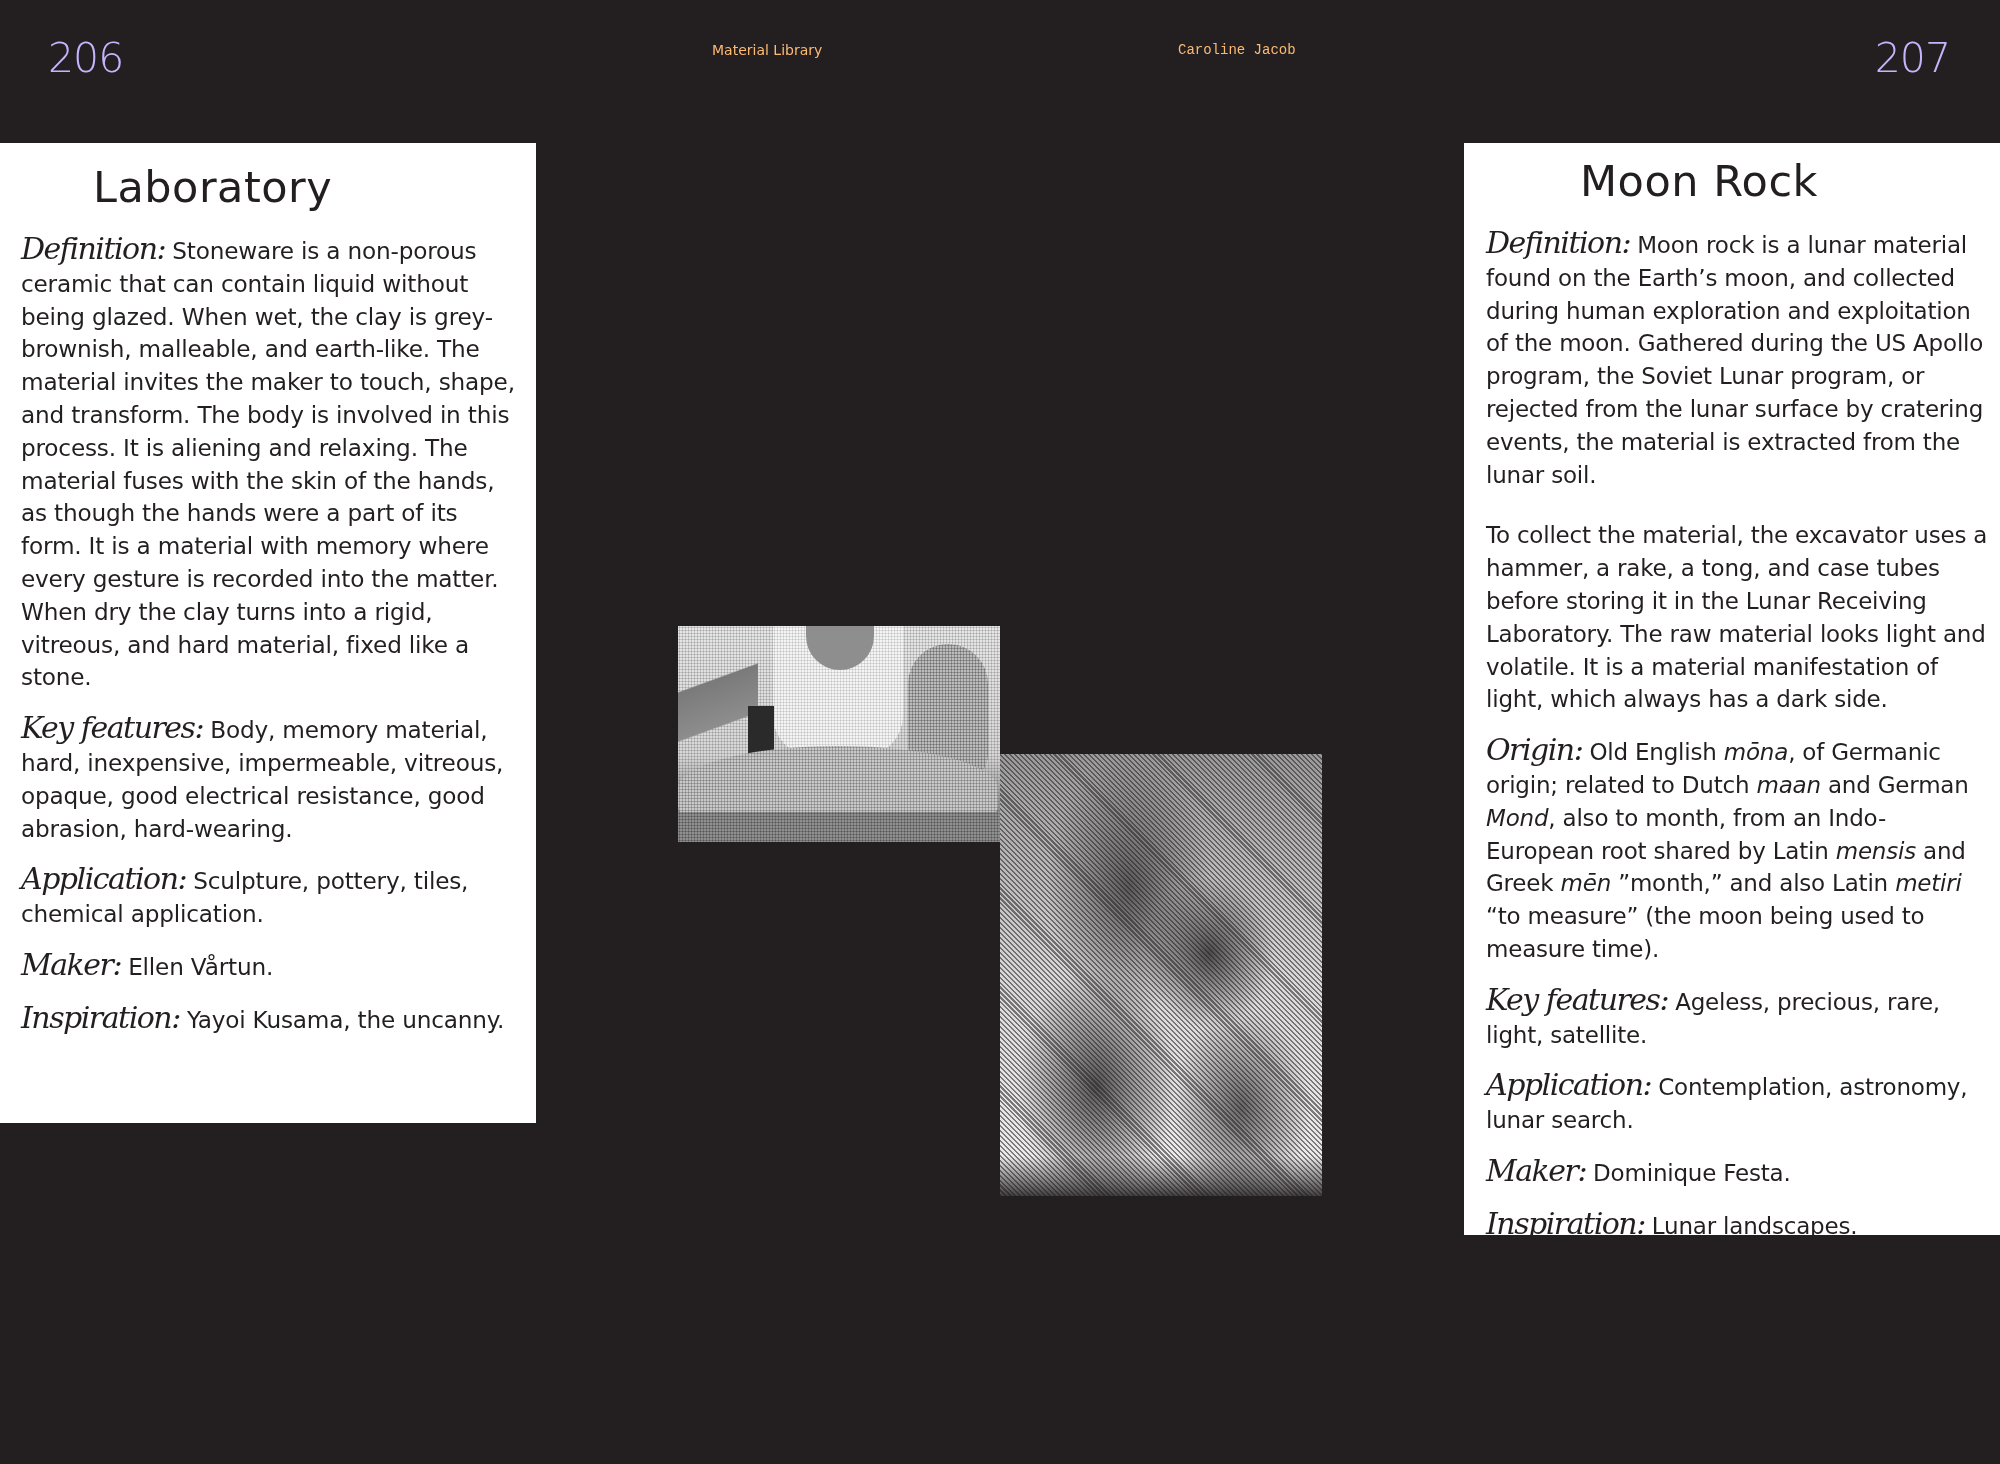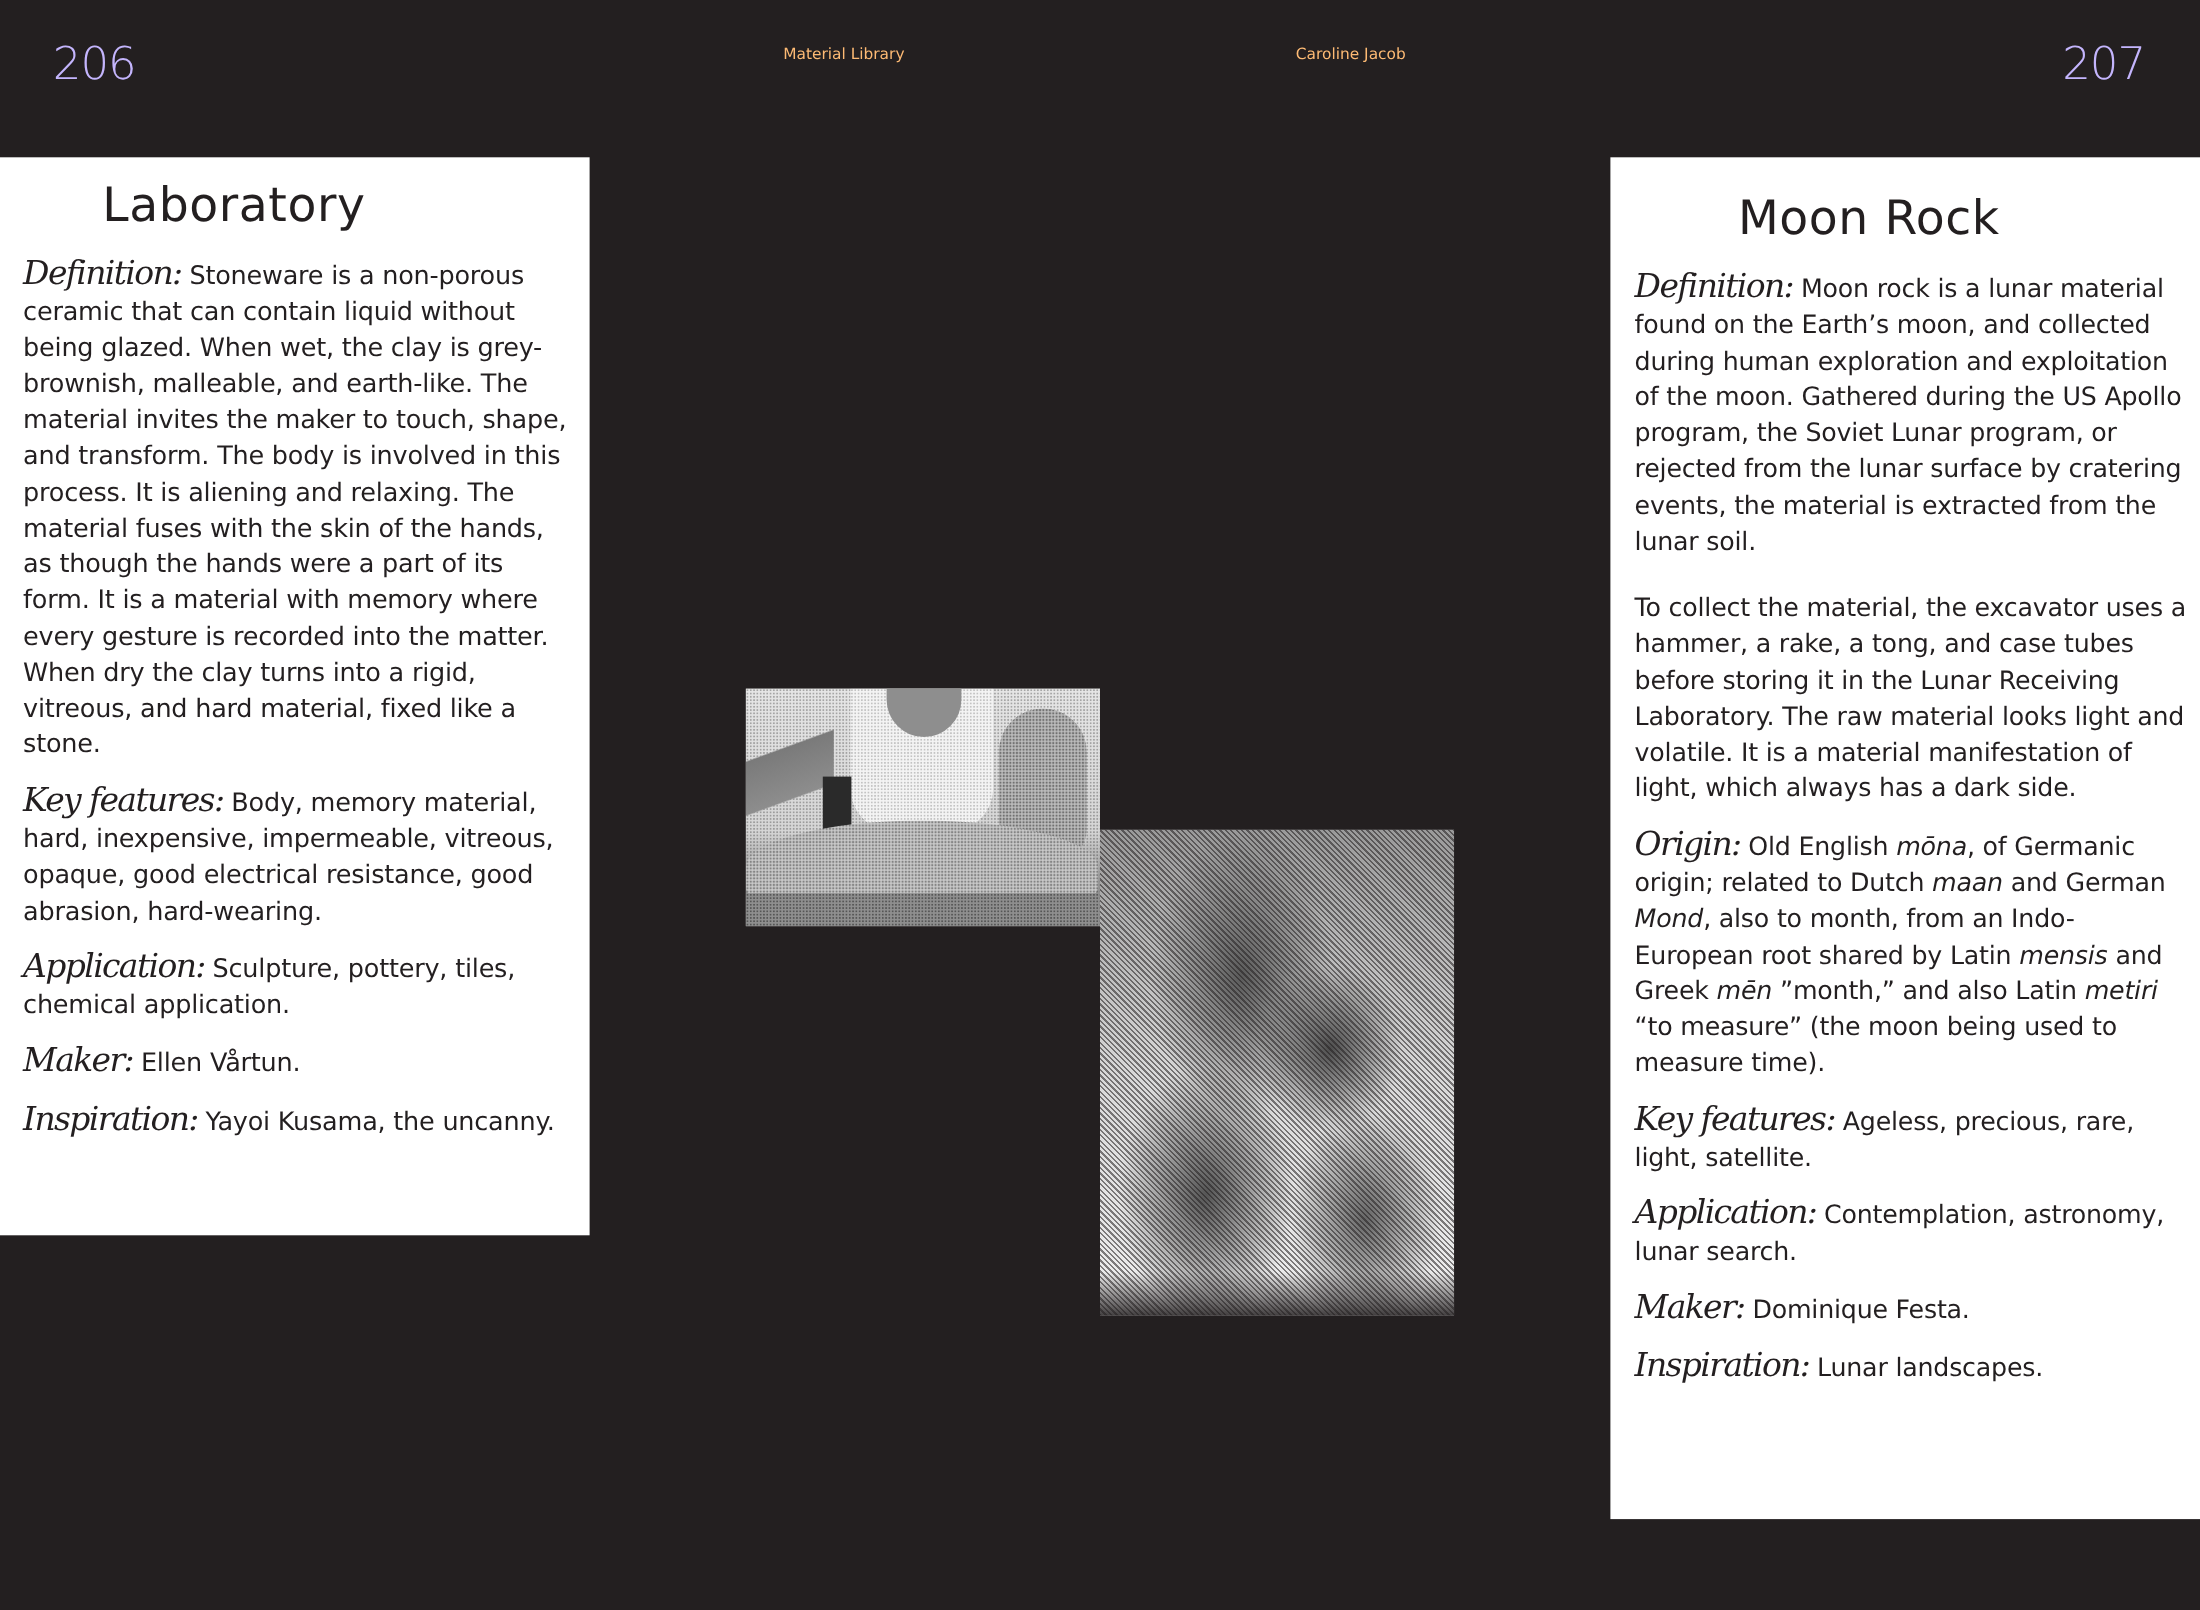--- a/index.html
+++ b/index.html
@@ -16,28 +16,28 @@
     font-size: 41px; font-weight: 300; color: #c4b5fd; letter-spacing: -1px;
   }
   .folio.left { left: 48px; }
   .folio.right { right: 50px; }
   .running {
     position: absolute; top: 42px;
     font-family: "DejaVu Sans", sans-serif;
     font-size: 14px; color: #fdba74;
   }
   .running.left { left: 712px; }
-  .running.right { left: 1178px; }
+  .running.right { left: 1178px; font-family: Liberation Mono, monospace; }
 
   .panel {
     position: absolute; background: #ffffff;
     box-sizing: border-box;
   }
   .panel.left { left: 0; top: 143px; width: 536px; height: 980px; padding: 18px 18px 0 21px; }
-  .panel.right { left: 1464px; top: 143px; width: 536px; height: 1238px; padding: 30px 10px 0 22px; }
+  .panel.right { left: 1464px; top: 143px; width: 536px; height: 1092px; padding: 12px 10px 0 22px; }
 
   .title {
     font-family: "DejaVu Sans", sans-serif;
     font-size: 43px; font-weight: 400; color: #231f20;
     margin: 0 0 20px 72px; letter-spacing: 0.5px; line-height: 52px;
   }
   .panel.right .title { margin-left: 94px; }
 
   .entry {
     font-family: "DejaVu Sans", sans-serif;

